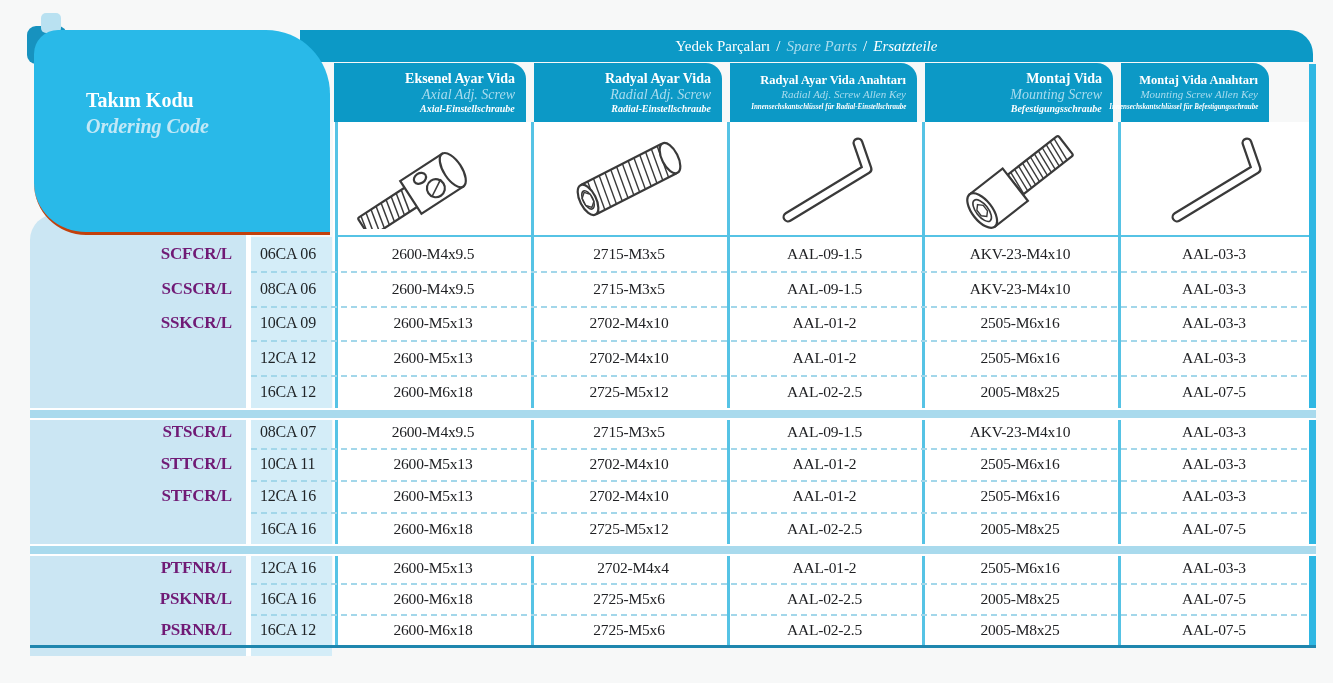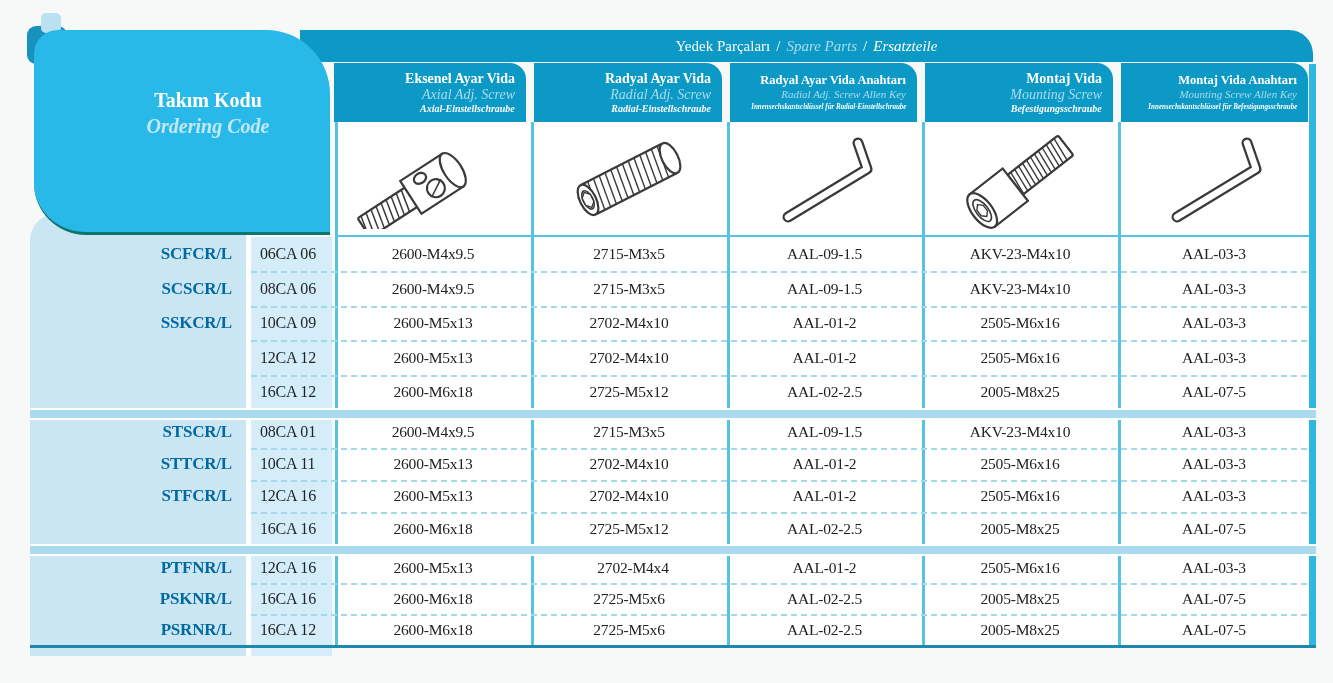--- a/index.html
+++ b/index.html
@@ -5,22 +5,22 @@
   html,body{margin:0;padding:0;background:#eef0f1;}
   .page{position:relative;width:1333px;height:683px;background:#f7f8f8;overflow:hidden;
         font-family:Liberation Serif, serif;-webkit-font-smoothing:antialiased;}
 
   
   .corner-tab{position:absolute;left:27px;top:26px;width:40px;height:38px;background:#1792bf;border-radius:9px;}
   .corner-sq{position:absolute;left:41px;top:13px;width:20px;height:20px;background:#b9e1f1;border-radius:5px;}
 
   
   .panel{position:absolute;left:34px;top:30px;width:296px;height:205px;background:#29b9e8;
-         border-radius:24px 64px 0 52px;border-bottom:3px solid #0f766e;z-index:3;box-sizing:border-box;
-         padding:57px 0 0 52px;text-align:center;}
+         border-radius:24px 64px 0 52px;border-bottom:3px solid #c2410c;z-index:3;box-sizing:border-box;
+         padding:57px 0 0 52px;}
   .panel .p1{font-size:20px;font-weight:bold;color:#fff;line-height:26px;}
   .panel .p2{font-size:20px;font-weight:bold;font-style:italic;color:#c2e8f6;line-height:26px;}
   .panel .p3{font-size:19px;font-style:italic;color:#fff;line-height:26px;}
 
   
   .banner{position:absolute;left:300px;top:30px;width:1013px;height:32px;background:#0c99c6;
           border-radius:0 24px 0 0;display:flex;align-items:center;justify-content:center;gap:6px;
           font-size:15px;z-index:1;}
   .banner .b-tr{color:#fff;}
   .banner .b-sep{color:#fff;}
@@ -51,21 +51,21 @@
            border-top:2px solid #fff;border-bottom:2px solid #fff;box-sizing:content-box;z-index:2;}
   .bottom-line{position:absolute;left:30px;top:645px;width:1286px;height:3px;background:#1f86ae;z-index:2;}
 
   
   .icell{position:absolute;top:124px;height:110px;display:flex;align-items:center;justify-content:center;z-index:1;}
   .icell svg{display:block;}
 
   
   .cell{position:absolute;z-index:2;box-sizing:border-box;display:flex;align-items:center;
         color:#202124;font-size:16px;letter-spacing:-0.2px;white-space:nowrap;}
-  .cell-code{justify-content:flex-end;padding-right:8px;font-weight:bold;font-size:17px;color:#0369a1;}
+  .cell-code{justify-content:flex-end;padding-right:8px;font-weight:bold;font-size:17px;color:#701a75;}
   .cell-size{justify-content:flex-start;padding-left:7px;font-size:16px;color:#1f2326;}
   .cell-data{justify-content:center;font-size:15.5px;}
   .dash{position:absolute;left:251px;width:1056px;height:0;border-top:2px dashed #a3d7ea;z-index:1;}
 </style>
 </head>
 <body>
 
 <div class="page">
 
   <div class="corner-tab"></div>
@@ -112,21 +112,21 @@
   <div class="hb small" style="left:730px;width:187px">
     <span class="l1">Radyal Ayar Vida Anahtarı</span>
     <span class="l2">Radial Adj. Screw Allen Key</span>
     <span class="l3">Innensechskantschlüssel für Radial-Einstellschraube</span>
   </div>
   <div class="hb" style="left:925px;width:188px">
     <span class="l1">Montaj Vida</span>
     <span class="l2">Mounting Screw</span>
     <span class="l3">Befestigungsschraube</span>
   </div>
-  <div class="hb small" style="left:1121px;width:187px">
+  <div class="hb small" style="left:1121px;width:148px">
     <span class="l1">Montaj Vida Anahtarı</span>
     <span class="l2">Mounting Screw Allen Key</span>
     <span class="l3">Innensechskantschlüssel für Befestigungsschraube</span>
   </div>
 
   <div class="icell" style="left:338px;width:190px">
     <svg width="170" height="100" viewBox="0 0 170 100" fill="none">
       <g transform="translate(88,52) rotate(-33)" stroke="#3a3a3a" stroke-width="2.2" fill="#fff">
         <rect x="-86" y="-11.5" width="57" height="23" rx="2"></rect>
         <g stroke-width="1.5">
@@ -246,21 +246,21 @@
       <div class="cell cell-data" style="left: 1121px; top: 340px; width: 186px; height: 35px;">AAL-03-3</div>
       <div class="dash" style="top: 375px;"></div>
       <div class="cell cell-code" style="left: 30px; top: 375px; width: 210px; height: 34px;"></div>
       <div class="cell cell-size" style="left: 253px; top: 375px; width: 76px; height: 34px;">16CA 12</div>
       <div class="cell cell-data" style="left: 338px; top: 375px; width: 190px; height: 34px;">2600-M6x18</div>
       <div class="cell cell-data" style="left: 534px; top: 375px; width: 190px; height: 34px;">2725-M5x12</div>
       <div class="cell cell-data" style="left: 730px; top: 375px; width: 189px; height: 34px;">AAL-02-2.5</div>
       <div class="cell cell-data" style="left: 925px; top: 375px; width: 190px; height: 34px;">2005-M8x25</div>
       <div class="cell cell-data" style="left: 1121px; top: 375px; width: 186px; height: 34px;">AAL-07-5</div>
       <div class="cell cell-code" style="left: 30px; top: 416px; width: 210px; height: 32px;">STSCR/L</div>
-      <div class="cell cell-size" style="left: 253px; top: 416px; width: 76px; height: 32px;">08CA 01</div>
+      <div class="cell cell-size" style="left: 253px; top: 416px; width: 76px; height: 32px;">08CA 07</div>
       <div class="cell cell-data" style="left: 338px; top: 416px; width: 190px; height: 32px;">2600-M4x9.5</div>
       <div class="cell cell-data" style="left: 534px; top: 416px; width: 190px; height: 32px;">2715-M3x5</div>
       <div class="cell cell-data" style="left: 730px; top: 416px; width: 189px; height: 32px;">AAL-09-1.5</div>
       <div class="cell cell-data" style="left: 925px; top: 416px; width: 190px; height: 32px;">AKV-23-M4x10</div>
       <div class="cell cell-data" style="left: 1121px; top: 416px; width: 186px; height: 32px;">AAL-03-3</div>
       <div class="dash" style="top: 448px;"></div>
       <div class="cell cell-code" style="left: 30px; top: 448px; width: 210px; height: 32px;">STTCR/L</div>
       <div class="cell cell-size" style="left: 253px; top: 448px; width: 76px; height: 32px;">10CA 11</div>
       <div class="cell cell-data" style="left: 338px; top: 448px; width: 190px; height: 32px;">2600-M5x13</div>
       <div class="cell cell-data" style="left: 534px; top: 448px; width: 190px; height: 32px;">2702-M4x10</div>

